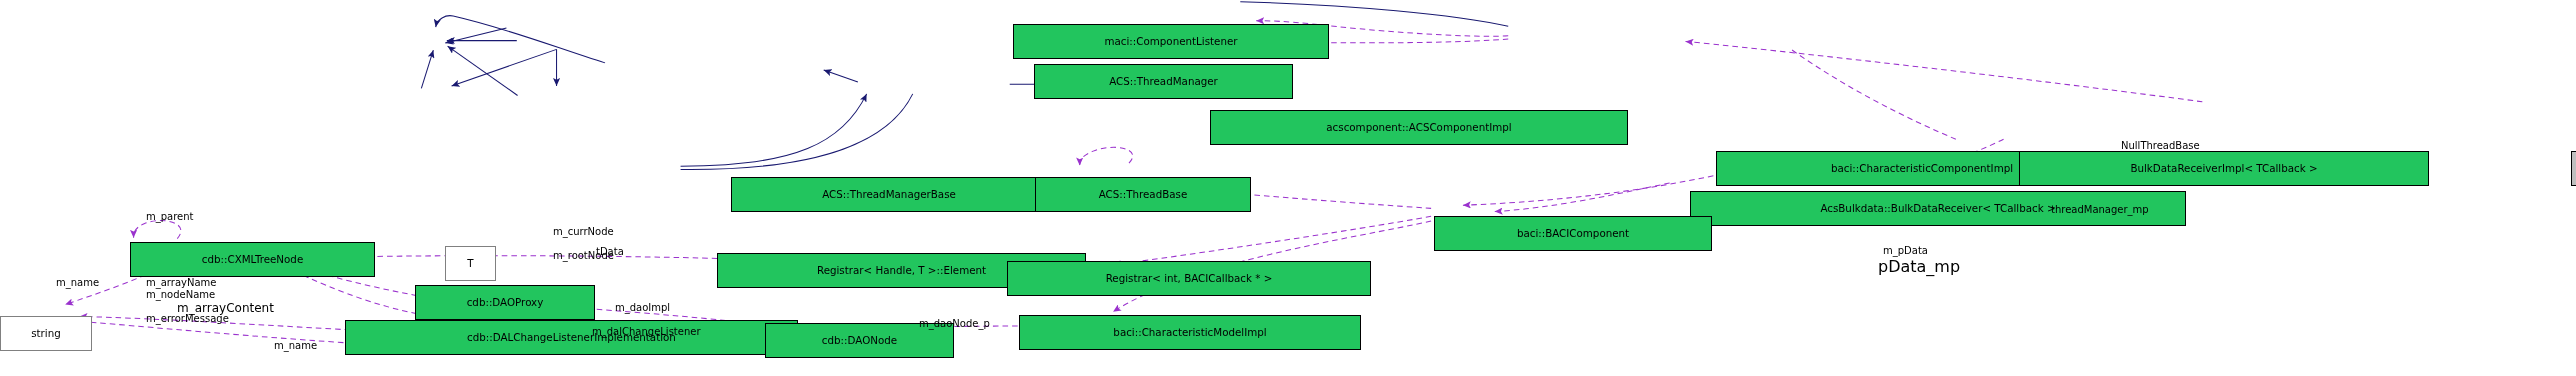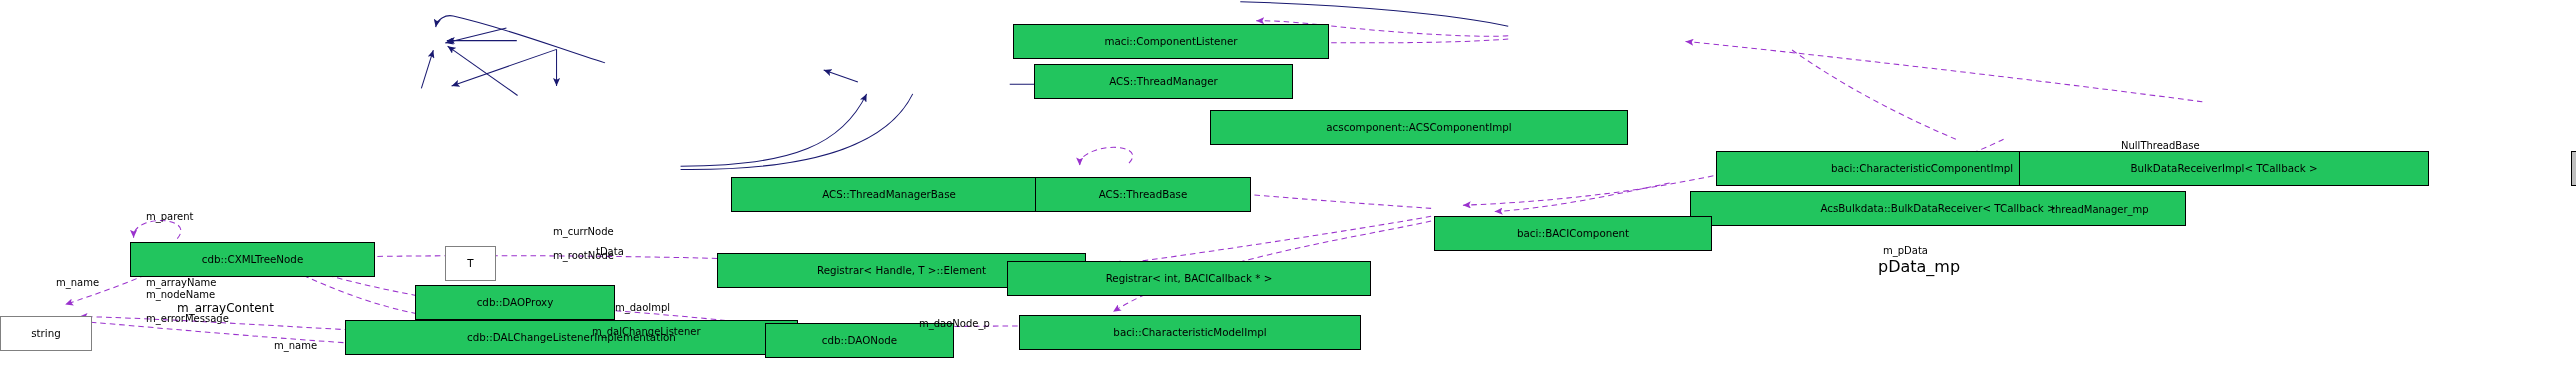--- a/index.html
+++ b/index.html
@@ -184,21 +184,21 @@
     </div>
   <div class="node lightborder" style="left: 445px; top: 246px; width: 51px; height: 35px; font-size: 10.3px;">
       <span>T</span>
     </div>
   <div class="node" style="left: 717px; top: 253px; width: 369px; height: 35px; font-size: 10.3px; text-align: center;">
       <span>Registrar&lt; Handle, T &gt;::Element</span>
     </div>
   <div class="node" style="left: 1007px; top: 261px; width: 364px; height: 35px; font-size: 10.3px;">
       <span>Registrar&lt; int, BACICallback * &gt;</span>
     </div>
-  <div class="node" style="left: 415px; top: 285px; width: 200px; height: 35px; font-size: 10.3px;">
+  <div class="node" style="left: 415px; top: 285px; width: 180px; height: 35px; font-size: 10.3px;">
       <span>cdb::DAOProxy</span>
     </div>
   <div class="node lightborder" style="left: 0px; top: 316px; width: 92px; height: 35px; font-size: 10.3px;">
       <span>string</span>
     </div>
   <div class="node" style="left: 345px; top: 320px; width: 453px; height: 35px; font-size: 10.3px;">
       <span>cdb::DALChangeListenerImplementation</span>
     </div>
   <div class="node" style="left: 1019px; top: 315px; width: 342px; height: 35px; font-size: 10.3px;">
       <span>baci::CharacteristicModelImpl</span>

